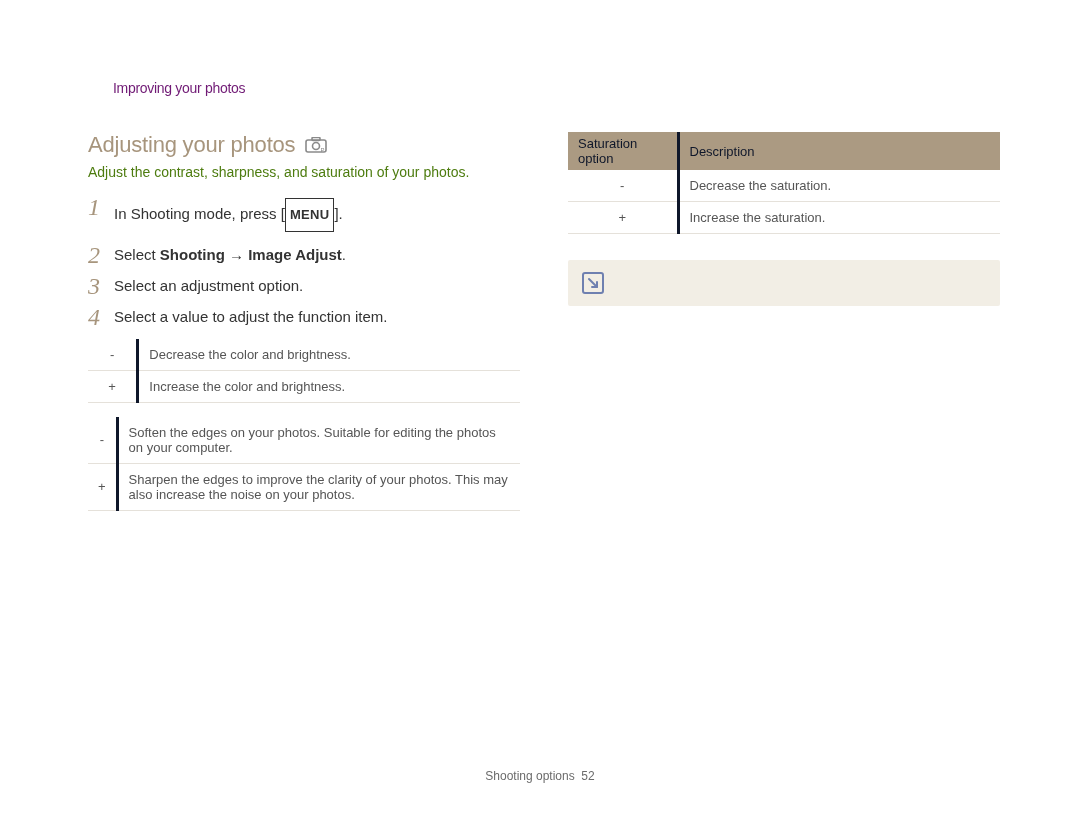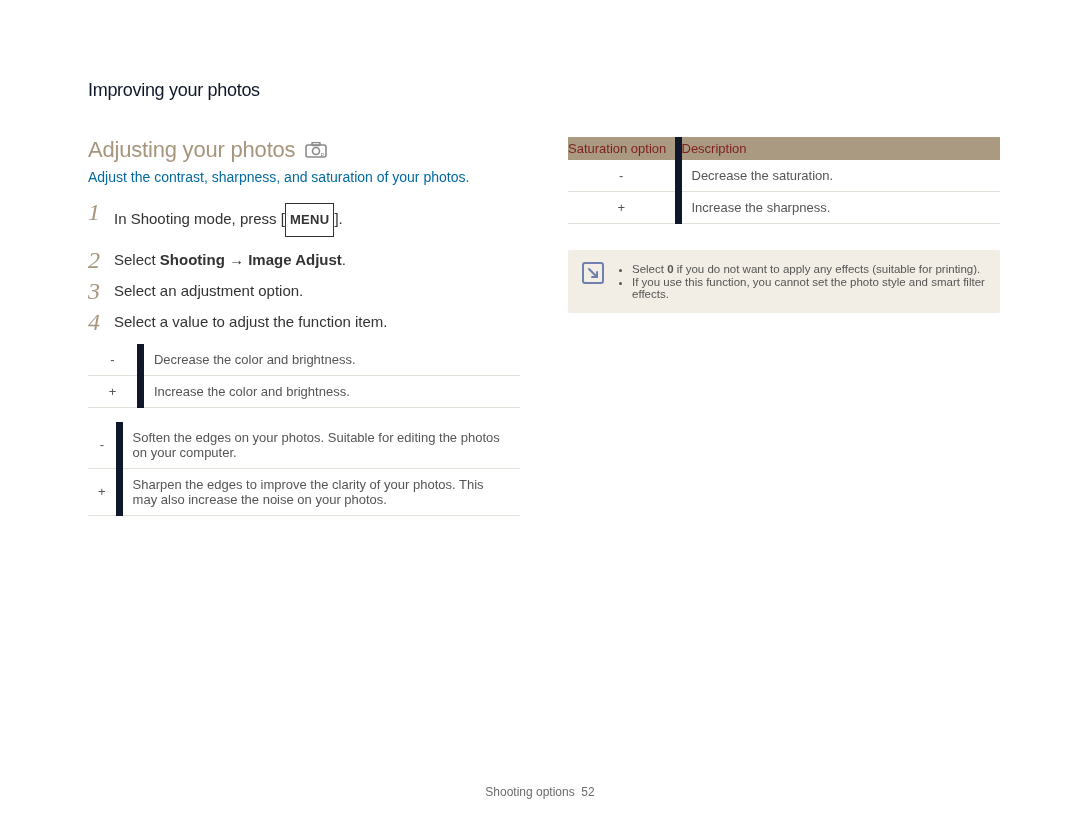--- a/index.html
+++ b/index.html
@@ -9,25 +9,26 @@
     height: 815px;
     background: #fff;
     font-family: Arial, Helvetica, sans-serif;
     color: #404040;
     position: relative;
   }
   .page {
     padding: 80px 80px 0 88px;
   }
   .breadcrumb {
-    font-size: 18px;
+    font-size: 14px;
     font-weight: 300;
-    color: #0f172a;
+    color: #701a75;
     margin-bottom: 36px;
     letter-spacing: -0.3px;
+    margin-left: 25px;
   }
   .columns {
     display: flex;
     gap: 48px;
   }
   .col {
     flex: 1 1 0;
     min-width: 0;
   }
   .section-title {
@@ -45,21 +46,21 @@
   }
   .mode-icon {
     width: 22px; height: 18px;
     display: inline-flex;
     align-items: center;
     justify-content: center;
   }
   .mode-icon svg { display:block; }
   .intro {
     font-size: 14px;
-    color: #0369a1;
+    color: #4d7c0f;
     margin: 0 0 18px 0;
   }
   ol.steps {
     list-style: none;
     padding: 0;
     margin: 0;
     counter-reset: step;
   }
   ol.steps > li {
     counter-increment: step;
@@ -102,28 +103,28 @@
   ul.sub li { margin: 2px 0; }
 
   table.opt {
     width: 100%;
     border-collapse: collapse;
     margin-top: 14px;
     font-size: 13px;
   }
   table.opt th {
     background: #ab9a82;
-    color: #7f1d1d;
+    color: #0f172a;
     font-weight: 400;
     text-align: left;
-    padding: 4px 0;
+    padding: 4px 10px;
   }
   table.opt th + th,
   table.opt td + td {
-    border-left: 7px solid #0f172a;
+    border-left: 3px solid #0f172a;
   }
   table.opt th:first-child { width: 110px; }
   table.opt td {
     padding: 8px 10px;
     color: #555;
     vertical-align: middle;
     border-bottom: 1px solid #e5e1da;
   }
   table.opt td:first-child { text-align: center; }
 
@@ -147,21 +148,21 @@
     align-items: center;
     justify-content: center;
   }
   .note-icon svg { display:block; }
   .note-box ul {
     margin: 0; padding-left: 16px;
   }
   .note-box li { margin: 1px 0; }
   .footer {
     position: absolute;
-    bottom: 16px;
+    bottom: 32px;
     left: 0; right: 0;
     text-align: center;
     font-size: 12px;
     color: #6b6b6b;
   }
 </style>
 </head>
 <body>
 
 <div class="page">
@@ -231,38 +232,32 @@
             <tr>
           <th>Saturation option</th>
           <th>Description</th>
         </tr>
         <tr>
           <td>-</td>
           <td>Decrease the saturation.</td>
         </tr>
         <tr>
           <td>+</td>
-          <td>Increase the sharpness.</td>
+          <td>Increase the saturation.</td>
         </tr>
       </tbody>
         </table>
 
       <div class="note-box">
         <div class="note-icon">
           <svg width="14" height="14" viewBox="0 0 14 14">
             <line x1="3" y1="3" x2="11" y2="11" stroke="#6f80b0" stroke-width="2" stroke-linecap="round"></line>
             <polyline points="11,6 11,11 6,11" fill="none" stroke="#6f80b0" stroke-width="2" stroke-linecap="round" stroke-linejoin="round"></polyline>
           </svg>
         </div>
-        <ul>
-          <li>
-            <span>Select </span><span class="bold">0</span><span> if you do not want to apply any effects (suitable for printing).</span>
-          </li>
-          <li>If you use this function, you cannot set the photo style and smart filter effects.</li>
-        </ul>
       </div>
     </div>
   </div>
 </div>
 
 <div class="footer">
   <span>Shooting options</span>&nbsp;&nbsp;<span>52</span>
 </div>
 
 </body></html>

